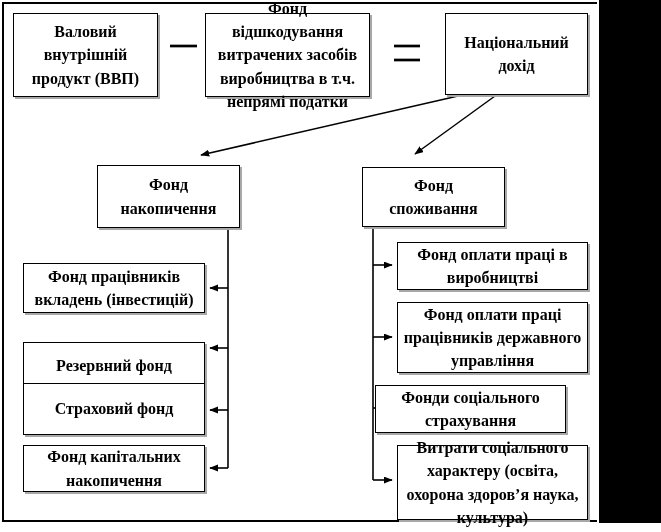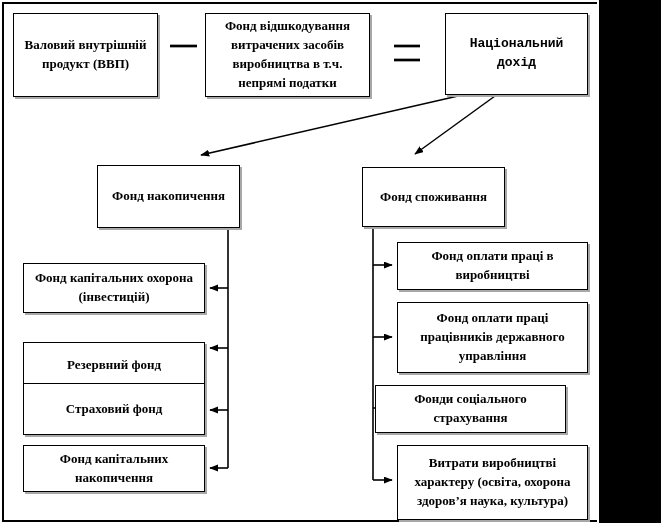--- a/index.html
+++ b/index.html
@@ -10,26 +10,26 @@
   .band{position:absolute;left:599px;top:0;width:62px;height:523px;background:#000;}
   .frame{
     position:absolute;left:2px;top:2px;width:595px;height:520px;box-sizing:border-box;
     border-left:2.5px solid #000;border-top:2.5px solid #000;border-bottom:2.5px solid #000;
   }
   .connectors{position:absolute;left:0;top:0;width:661px;height:532px;pointer-events:none;}
   .box{
     position:absolute;box-sizing:border-box;background:#ffffff;
     border:1.5px solid #000;box-shadow:2px 2px 0 #a8a8a8;
     display:flex;align-items:center;justify-content:center;text-align:center;
-    font-weight:bold;font-size:13px;line-height:1.45;color:#000;
+    font-weight:bold;font-size:16px;line-height:1.45;color:#000;
     padding:12px 5px;
   }
   .b-gdp        {left:13px; top:13px; width:145px;height:84px;}
   .b-comp       {left:205px;top:13px; width:165px;height:84px;}
-  .b-ni         {left:445px;top:13px; width:143px;height:82px;font-family:Liberation Mono, monospace;}
+  .b-ni         {left:445px;top:13px; width:143px;height:82px;}
   .b-accum      {left:97px; top:165px;width:143px;height:63px;}
   .b-consum     {left:362px;top:167px;width:143px;height:60px;}
   .b-capital    {left:23px; top:263px;width:182px;height:50px;}
   .b-reserve    {left:23px; top:342px;width:182px;height:47px;}
   .b-insurance  {left:23px; top:383px;width:182px;height:52px;}
   .b-prodaccum  {left:23px; top:445px;width:182px;height:47px;}
   .b-wagesprod  {left:397px;top:242px;width:191px;height:48px;}
   .b-wagesgov   {left:397px;top:302px;width:191px;height:71px;}
   .b-socialins  {left:375px;top:385px;width:191px;height:48px;}
   .b-socialexp  {left:397px;top:445px;width:191px;height:75px;}
@@ -81,21 +81,21 @@
   </div>
 
   <div class="box b-consum">
     <span>Фонд споживання</span>
   </div>
   <div class="box b-accum">
     <span>Фонд накопичення</span>
   </div>
 
   <div class="box b-capital">
-    <span>Фонд капітальних охорона (інвестицій)</span>
+    <span>Фонд працівників вкладень (інвестицій)</span>
   </div>
   <div class="box b-reserve">
     <span>Резервний фонд</span>
   </div>
   <div class="box b-insurance">
     <span>Страховий фонд</span>
   </div>
   <div class="box b-prodaccum">
     <span>Фонд капітальних накопичення</span>
   </div>
@@ -103,16 +103,16 @@
   <div class="box b-wagesgov">
     <span>Фонд оплати праці працівників державного управління</span>
   </div>
   <div class="box b-wagesprod">
     <span>Фонд оплати праці в виробництві</span>
   </div>
   <div class="box b-socialins">
     <span>Фонди соціального страхування</span>
   </div>
   <div class="box b-socialexp">
-    <span>Витрати виробництві характеру (освіта, охорона здоров’я наука, культура)</span>
+    <span>Витрати соціального характеру (освіта, охорона здоров’я наука, культура)</span>
   </div>
 
 </div>
 
 </body></html>

